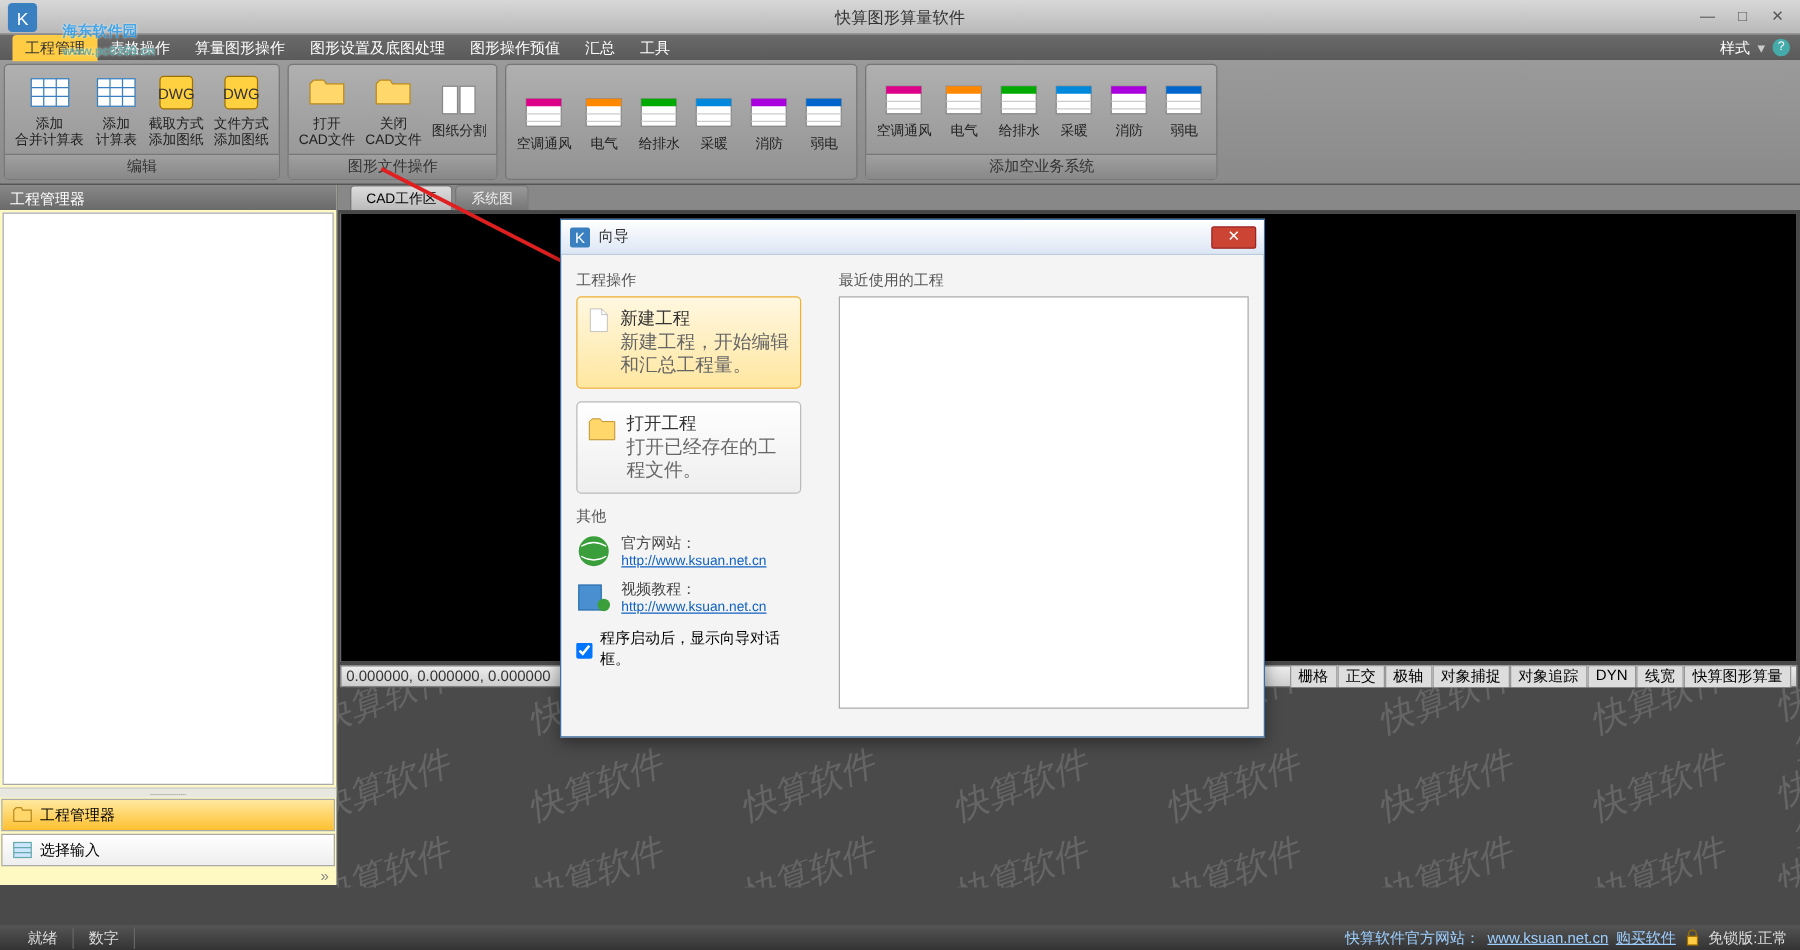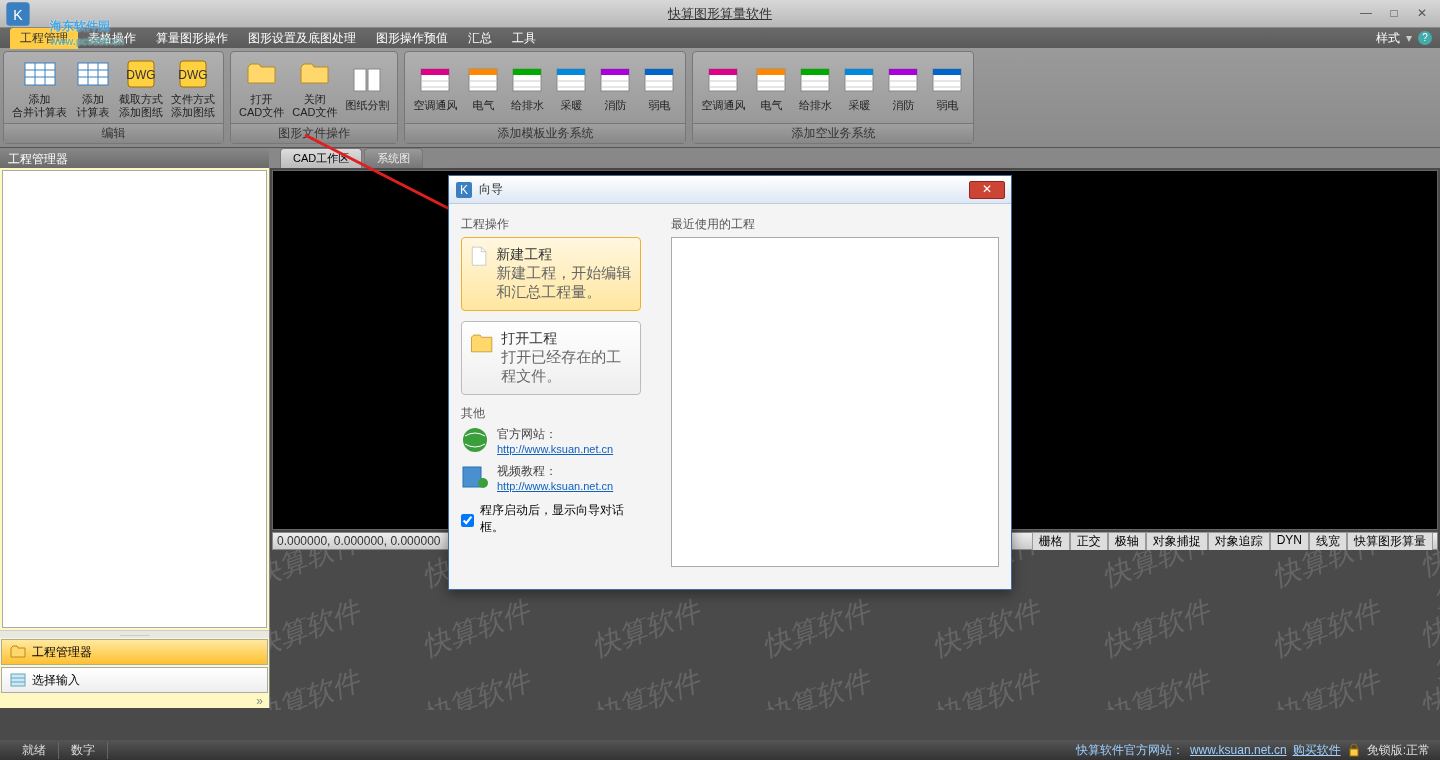--- a/index.html
+++ b/index.html
@@ -1,21 +1,21 @@
 <!DOCTYPE html>
 <html><head>
 <meta charset="utf-8">
 <style>
 * { margin: 0; padding: 0; box-sizing: border-box; font-family: "Microsoft YaHei", SimSun, sans-serif; font-size: 12px; }
 body { width: 1440px; height: 760px; background: #4a4a4a; overflow: hidden; position: relative; }
 
 
 .titlebar { height: 28px; background: linear-gradient(#d8d8d8, #b8b8b8); display: flex; align-items: center; position: relative; border-bottom: 1px solid #888; }
 .titlebar .appicon { width: 28px; height: 28px; margin-left: 4px; }
-.titlebar .title { position: absolute; left: 50%; transform: translateX(-50%); color: #333; font-size: 13px; text-decoration: underline; }
+.titlebar .title { position: absolute; left: 50%; transform: translateX(-50%); color: #333; font-size: 13px; }
 .titlebar .wincontrols { position: absolute; right: 8px; display: flex; gap: 8px; }
 .titlebar .winbtn { width: 20px; height: 16px; text-align: center; cursor: pointer; color: #555; }
 
 
 .watermark { position: absolute; top: 8px; left: 50px; color: #2aa0f0; font-size: 24px; font-weight: bold; opacity: 0.8; z-index: 5; text-shadow: 0 0 2px #fff; }
 .watermark small { display:block; font-size:10px; color:#5aa; }
 
 
 .menubar { height: 20px; background: linear-gradient(#6a6a6a,#5a5a5a); display: flex; align-items: center; padding-left: 10px; color: #fff; }
 .menubar .menu { padding: 0 10px; cursor: pointer; }
@@ -74,21 +74,21 @@
 .dialog-title .dclose { margin-left: auto; width: 36px; height: 18px; background: #c43; border: 1px solid #922; border-radius: 2px; text-align: center; color: #fff; cursor: pointer; }
 .dialog-body { display: flex; padding: 12px; gap: 30px; height: calc(100% - 28px); }
 .dlg-left { width: 180px; }
 .dlg-right { flex: 1; }
 .grouplabel-text { color: #555; margin-bottom: 4px; }
 .opbox { border: 1px solid #bbb; border-radius: 4px; background: linear-gradient(#fff,#eee); padding: 8px; display: flex; gap: 8px; margin-bottom: 10px; cursor: pointer; }
 .opbox.highlight { border: 1px solid #f0b030; background: linear-gradient(#fff7e0,#ffe7a0); }
 .opbox .opicon { width: 32px; height: 36px; }
 .opbox .optitle { font-size: 14px; color: #333; }
 .opbox .opdesc { font-size: 15px; color: #666; }
-.other-list .item { display: flex; gap: 8px; margin-bottom: 8px; align-items: flex-start; }
+.other-list .item { display: flex; gap: 8px; margin-bottom: 8px; align-items: center; }
 .other-list .oicon { width: 28px; height: 28px; flex-shrink:0; }
 .other-list .olabel { color: #444; }
 .other-list a { color: #1060c0; text-decoration: underline; font-size: 11px; display: block; }
 .chk-row { display: flex; align-items: center; gap: 6px; margin-top: 10px; }
 .chk-row input { margin-top: 2px; }
 .recent-box { border: 1px solid #aaa; background: #fff; height: 330px; }
 
 
 .statusbar { position: absolute; bottom: 0; left: 0; right: 0; height: 20px; background: linear-gradient(#555,#333); color: #ddd; display: flex; align-items: center; padding: 0 10px; font-size: 11px; }
 .statusbar .stat { padding: 0 12px; border-right: 1px solid #666; }
@@ -283,21 +283,20 @@
             <svg viewBox="0 0 34 34">
               <rect x="3" y="6" width="28" height="22" fill="#fff" stroke="#888"></rect>
               <rect x="3" y="6" width="28" height="6" fill="#06c"></rect>
               <line x1="3" y1="18" x2="31" y2="18" stroke="#ccc"></line>
               <line x1="3" y1="24" x2="31" y2="24" stroke="#ccc"></line>
             </svg>
           </div>
           <div class="rlabel">弱电</div>
         </div>
       </div>
-    <div class="grouplabel">添加模板业务系统</div>
   </div>
 
   <div class="ribbon-group">
     <div class="items" id="rg4">
         <div class="ribbon-item">
           <div class="ricon">
             <svg viewBox="0 0 34 34">
               <rect x="3" y="6" width="28" height="22" fill="#fff" stroke="#888"></rect>
               <rect x="3" y="6" width="28" height="6" fill="#d08"></rect>
               <line x1="3" y1="18" x2="31" y2="18" stroke="#ccc"></line>

